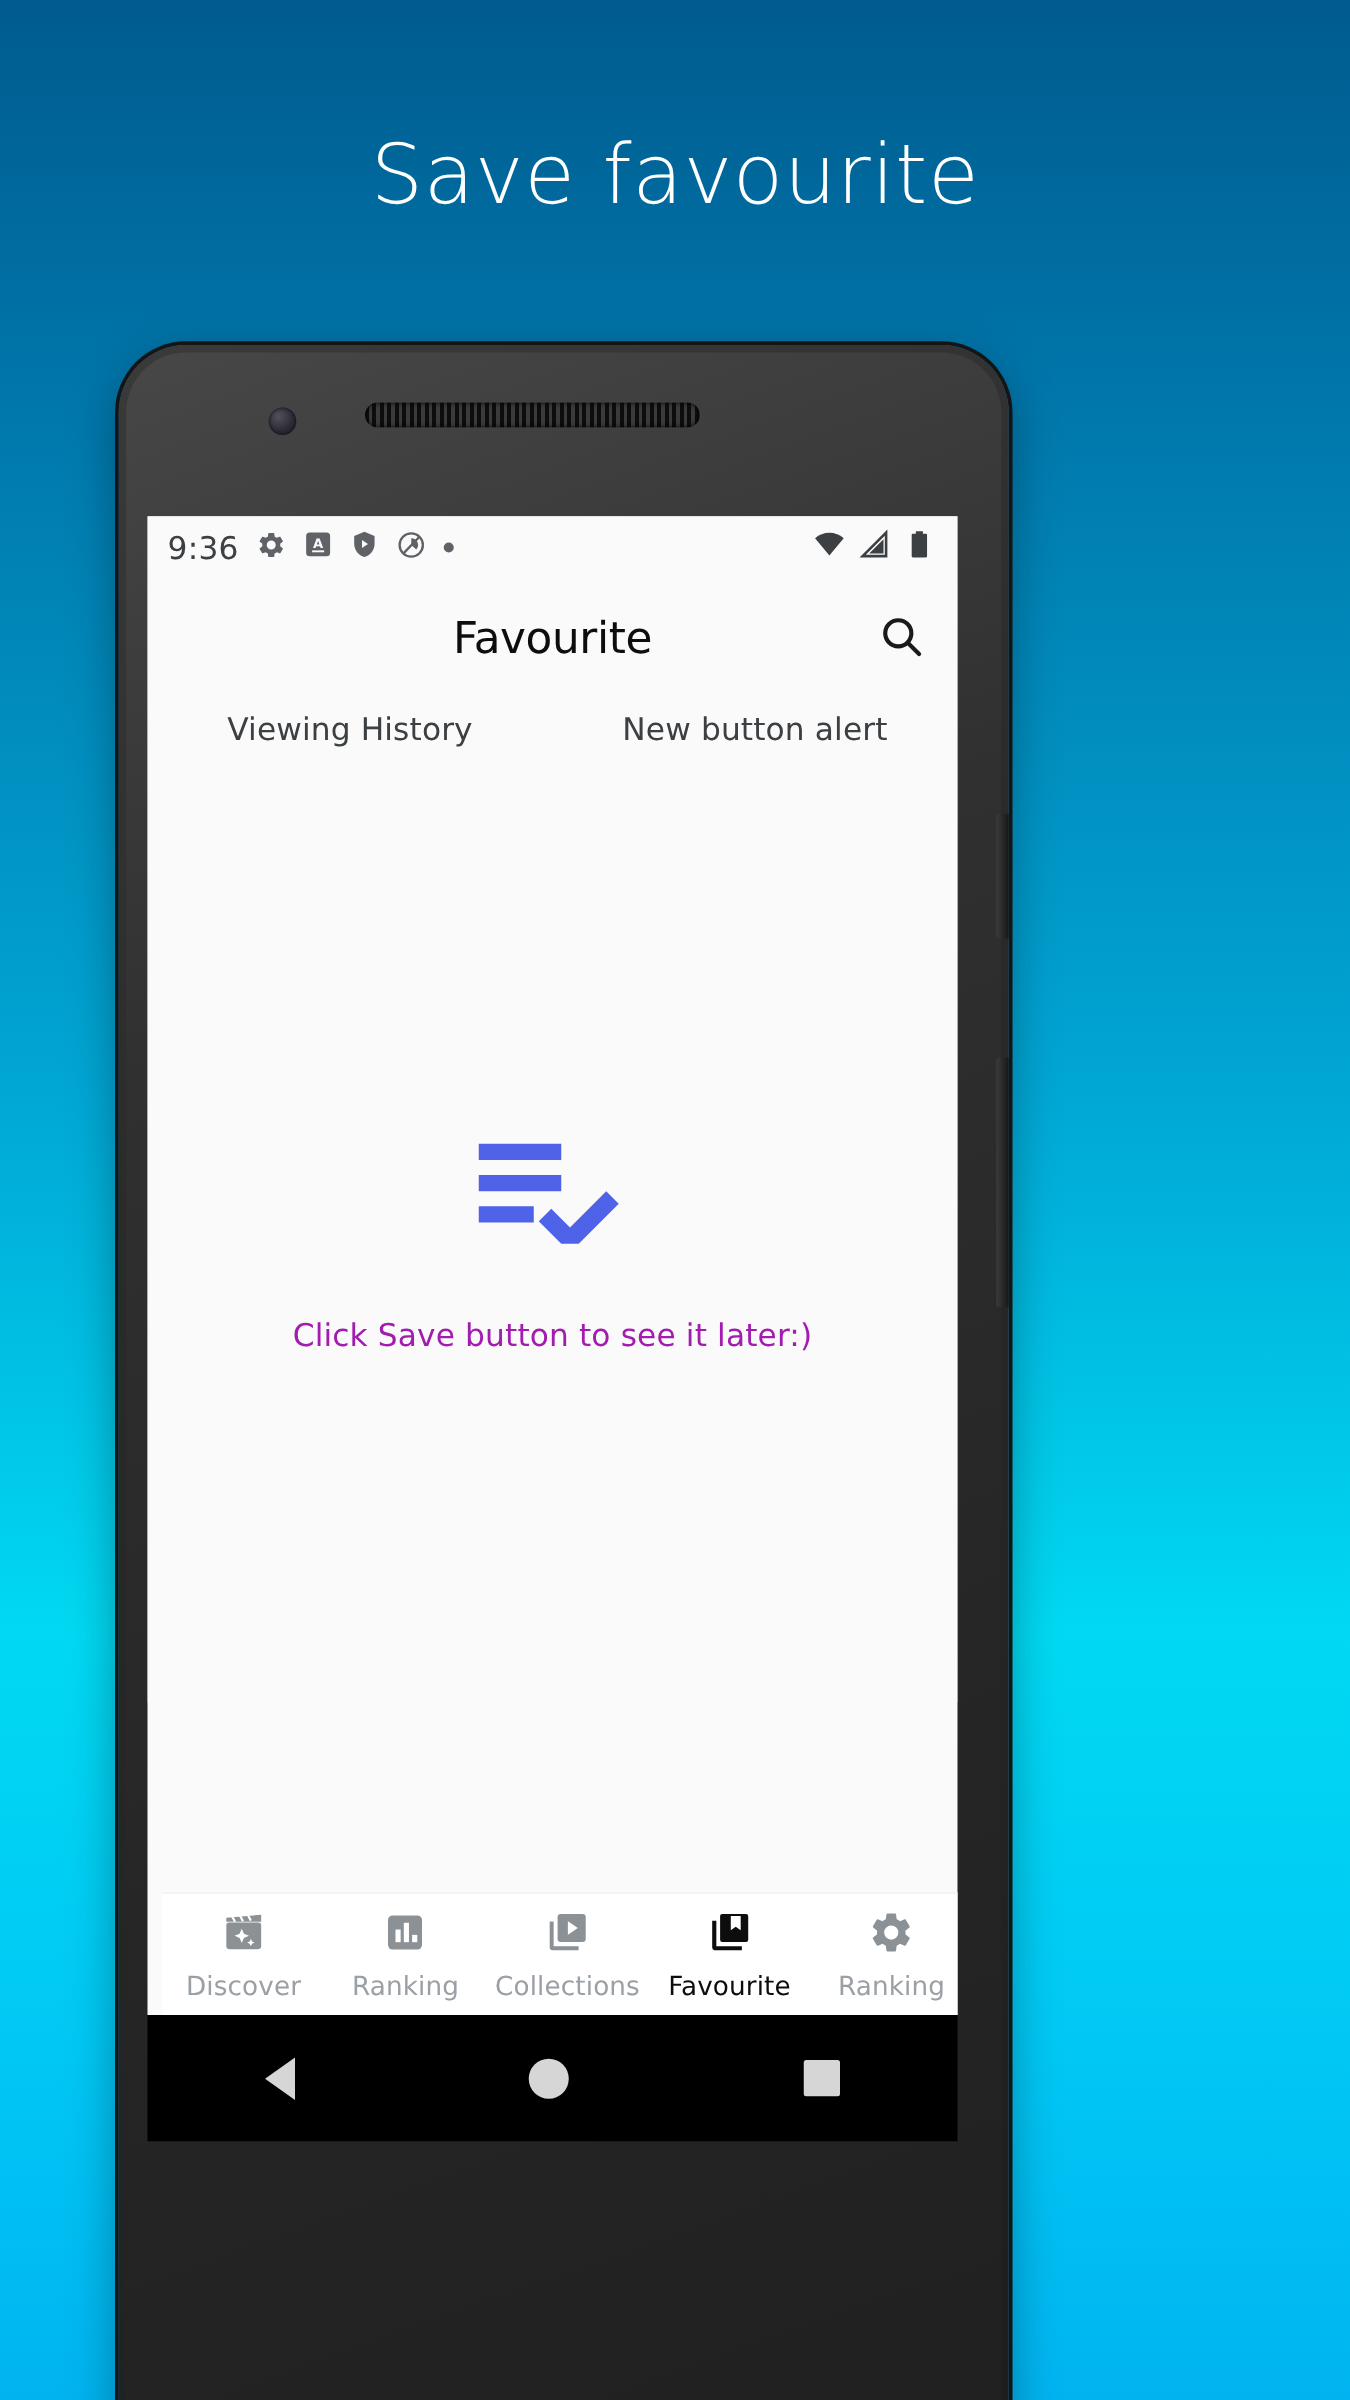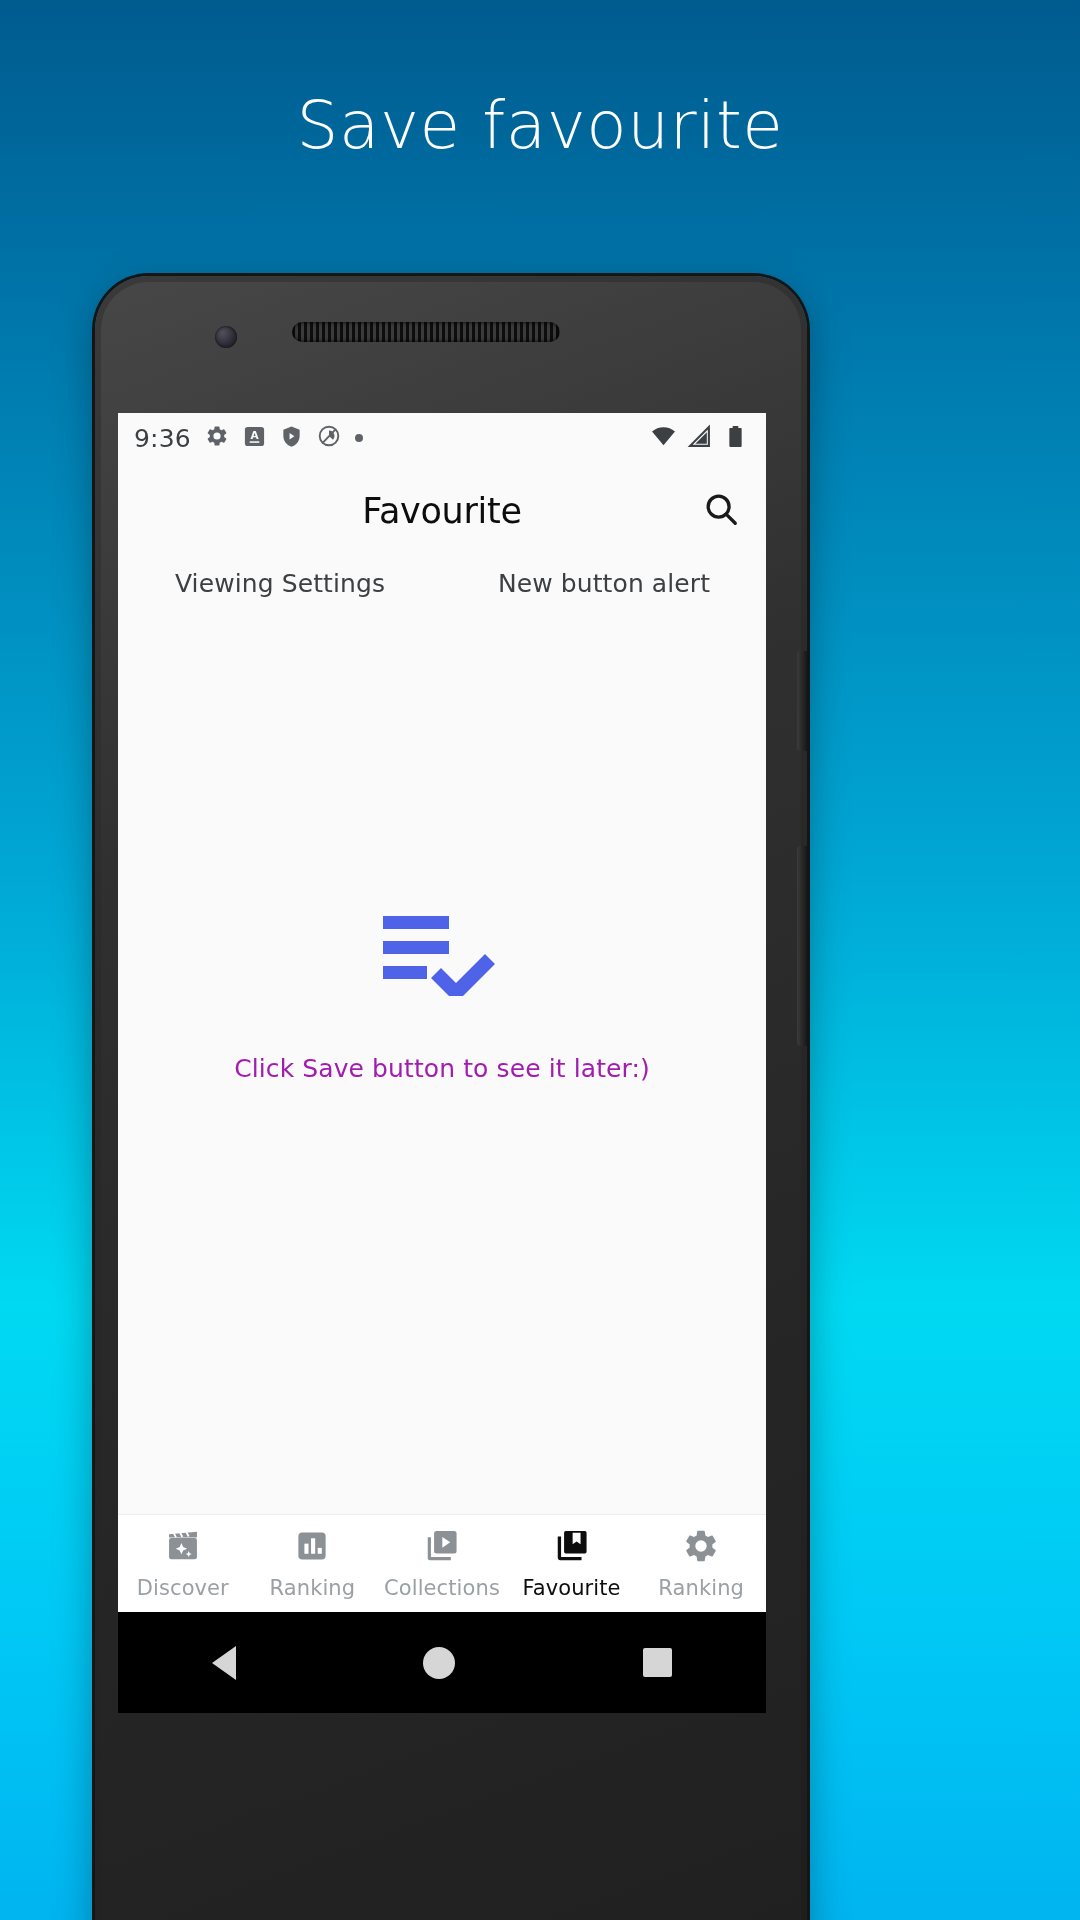--- a/index.html
+++ b/index.html
@@ -18,21 +18,21 @@
         #00a6d4 45%,
         #00d9f2 68%,
         #00c8f5 85%,
         #00b4f0 100%);
     position: relative;
   }
 
   
   .headline {
     position: absolute;
-    top: 90px;
+    top: 104px;
     left: 0;
     width: 1080px;
     text-align: center;
     color: #ffffff;
     font-size: 66px;
     font-weight: 300;
     letter-spacing: 0.5px;
     line-height: 1.1;
     font-family: "DejaVu Sans", sans-serif;
   }
@@ -207,21 +207,21 @@
   .empty-text {
     font-size: 25px;
     color: #a21caf;
     letter-spacing: 0.1px;
     font-family: "DejaVu Sans", sans-serif;
   }
 
   
   .bottomnav {
     position: absolute;
-    left: 0; bottom: 0;
+    left: 12px; bottom: 0;
     width: 648px;
     height: 98px;
     background: #ffffff;
     border-top: 1px solid #eeeeee;
     display: flex;
     align-items: center;
   }
   .navitem {
     flex: 1;
     display: flex;
@@ -344,21 +344,21 @@
           <svg width="38" height="38" viewBox="0 0 24 24" fill="none" stroke="#1a1a1a" stroke-width="2.1">
             <circle cx="10.5" cy="10.5" r="6.6"></circle>
             <path d="M15.4 15.4 21 21" stroke-linecap="round"></path>
           </svg>
         </span>
       </div>
     </div>
 
     <div class="tabs">
       <div class="tab">
-        <span class="tab-label">Viewing Settings</span>
+        <span class="tab-label">Viewing History</span>
         <span class="indicator"></span>
       </div>
       <div class="tab">
         <span class="tab-label">New button alert</span>
         <span class="indicator"></span>
       </div>
     </div>
 
     <div class="content">
       <div class="empty-icon">

